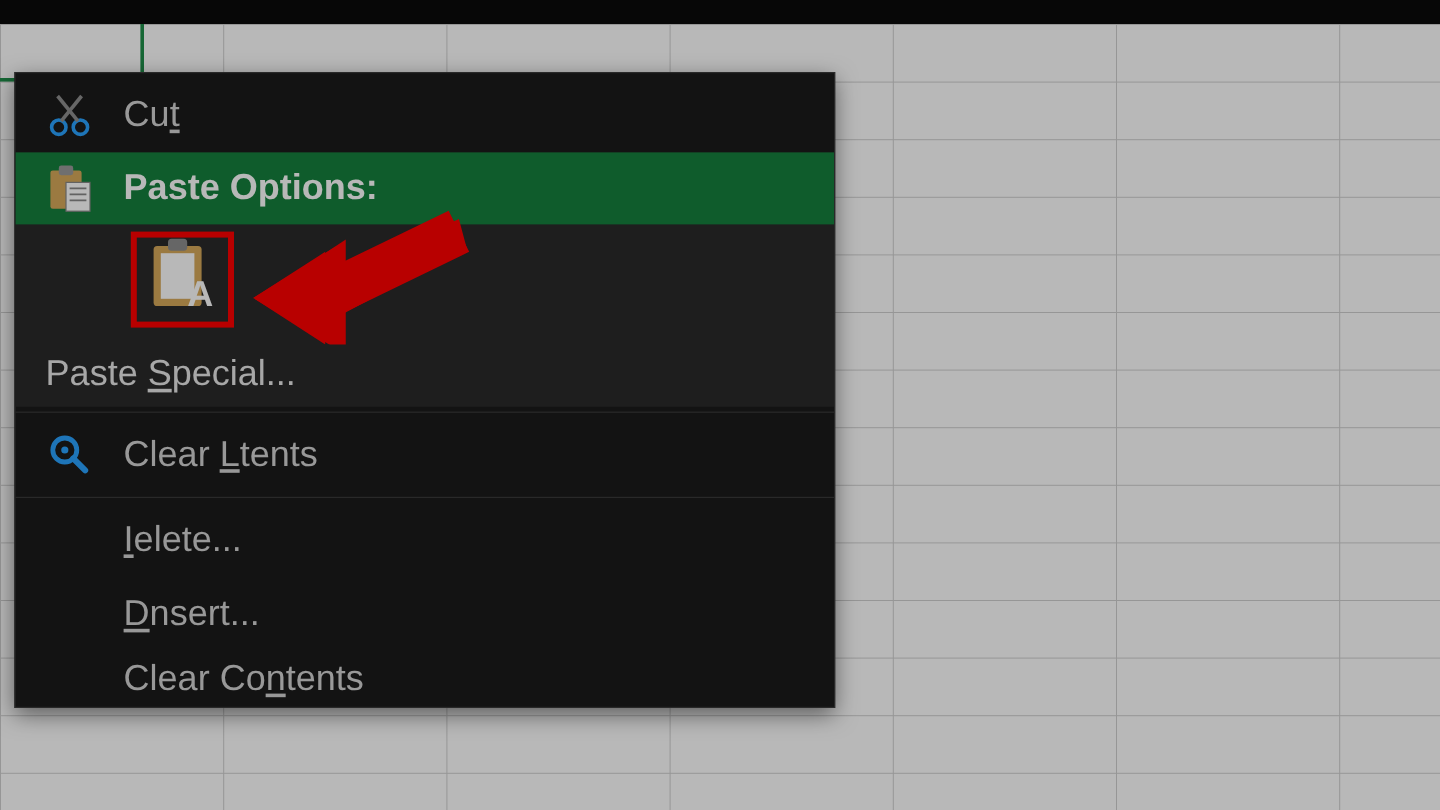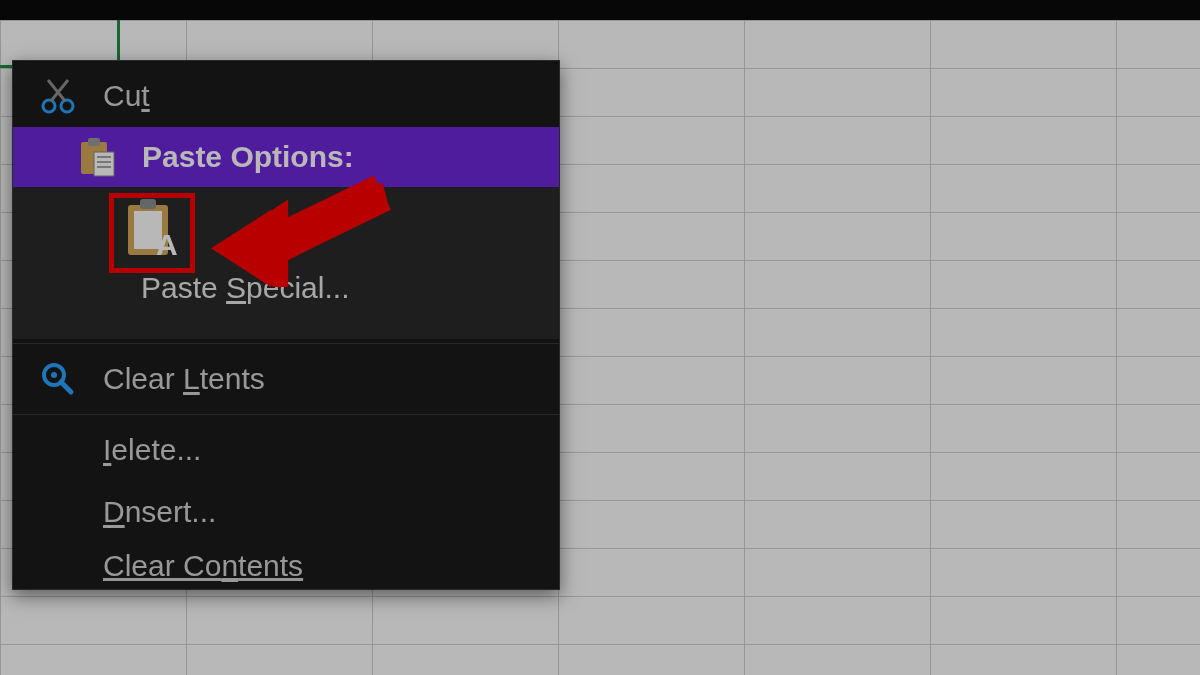--- a/index.html
+++ b/index.html
@@ -47,21 +47,21 @@
     border: 3px solid #1f8f4a;
     border-left: none;
     border-top: none;
     z-index: 2;
   }
 
   
   .context-menu {
     position: absolute;
     left: 12px; top: 60px;
-    width: 548px;
+    width: 684px;
     background: #1b1b1b;
     border: 1px solid #3a3a3a;
     box-shadow: 0 6px 18px rgba(0,0,0,0.5);
     z-index: 10;
     color: #cfcfcf;
     font-size: 30px;
     padding: 4px 0 0 0;
   }
   .menu-item {
     display: flex;
@@ -88,38 +88,37 @@
 
   
   .paste-section {
     background: #2a2a2a;
     padding-bottom: 10px;
   }
   .paste-header {
     display: flex;
     align-items: center;
     height: 60px;
-    background: #6d28d9;
-    padding-left: 39px;
+    background: #15803d;
   }
   .paste-header .icon-slot { width: 90px; flex: 0 0 90px; display:flex; justify-content:center; align-items:center;}
   .paste-header .label { color: #ffffff; font-weight: 700; font-size: 30px; }
   .paste-row {
     display: flex;
     align-items: center;
     padding-left: 100px;
     height: 84px;
   }
   .paste-special {
     display: flex;
-    align-items: flex-start;
-    padding-left: 128px;
+    align-items: flex-end;
     height: 58px;
     font-size: 30px;
     color: #e8e8e8;
+    margin-left: 25px;
   }
   .paste-special .ul { text-decoration: underline; text-underline-offset: 3px; }
 
   
   .paste-btn {
     width: 78px; height: 72px;
     display: flex; align-items: center; justify-content: center;
     position: relative;
   }
   .highlight-box {
@@ -235,21 +234,21 @@
     </span>
   </div>
 
   <div class="menu-item">
     <span class="icon-slot"></span>
     <span class="label">
       <span class="ul">D</span><span>nsert...</span>
     </span>
   </div>
 
-  <div class="menu-item" style="height:46px;text-decoration:underline;">
+  <div class="menu-item" style="height:46px;">
     <span class="icon-slot"></span>
     <span class="label">
       <span>Clear Co</span><span class="ul">n</span><span>tents</span>
     </span>
   </div>
 
 </div>
 
 <div class="dim"></div>
 

